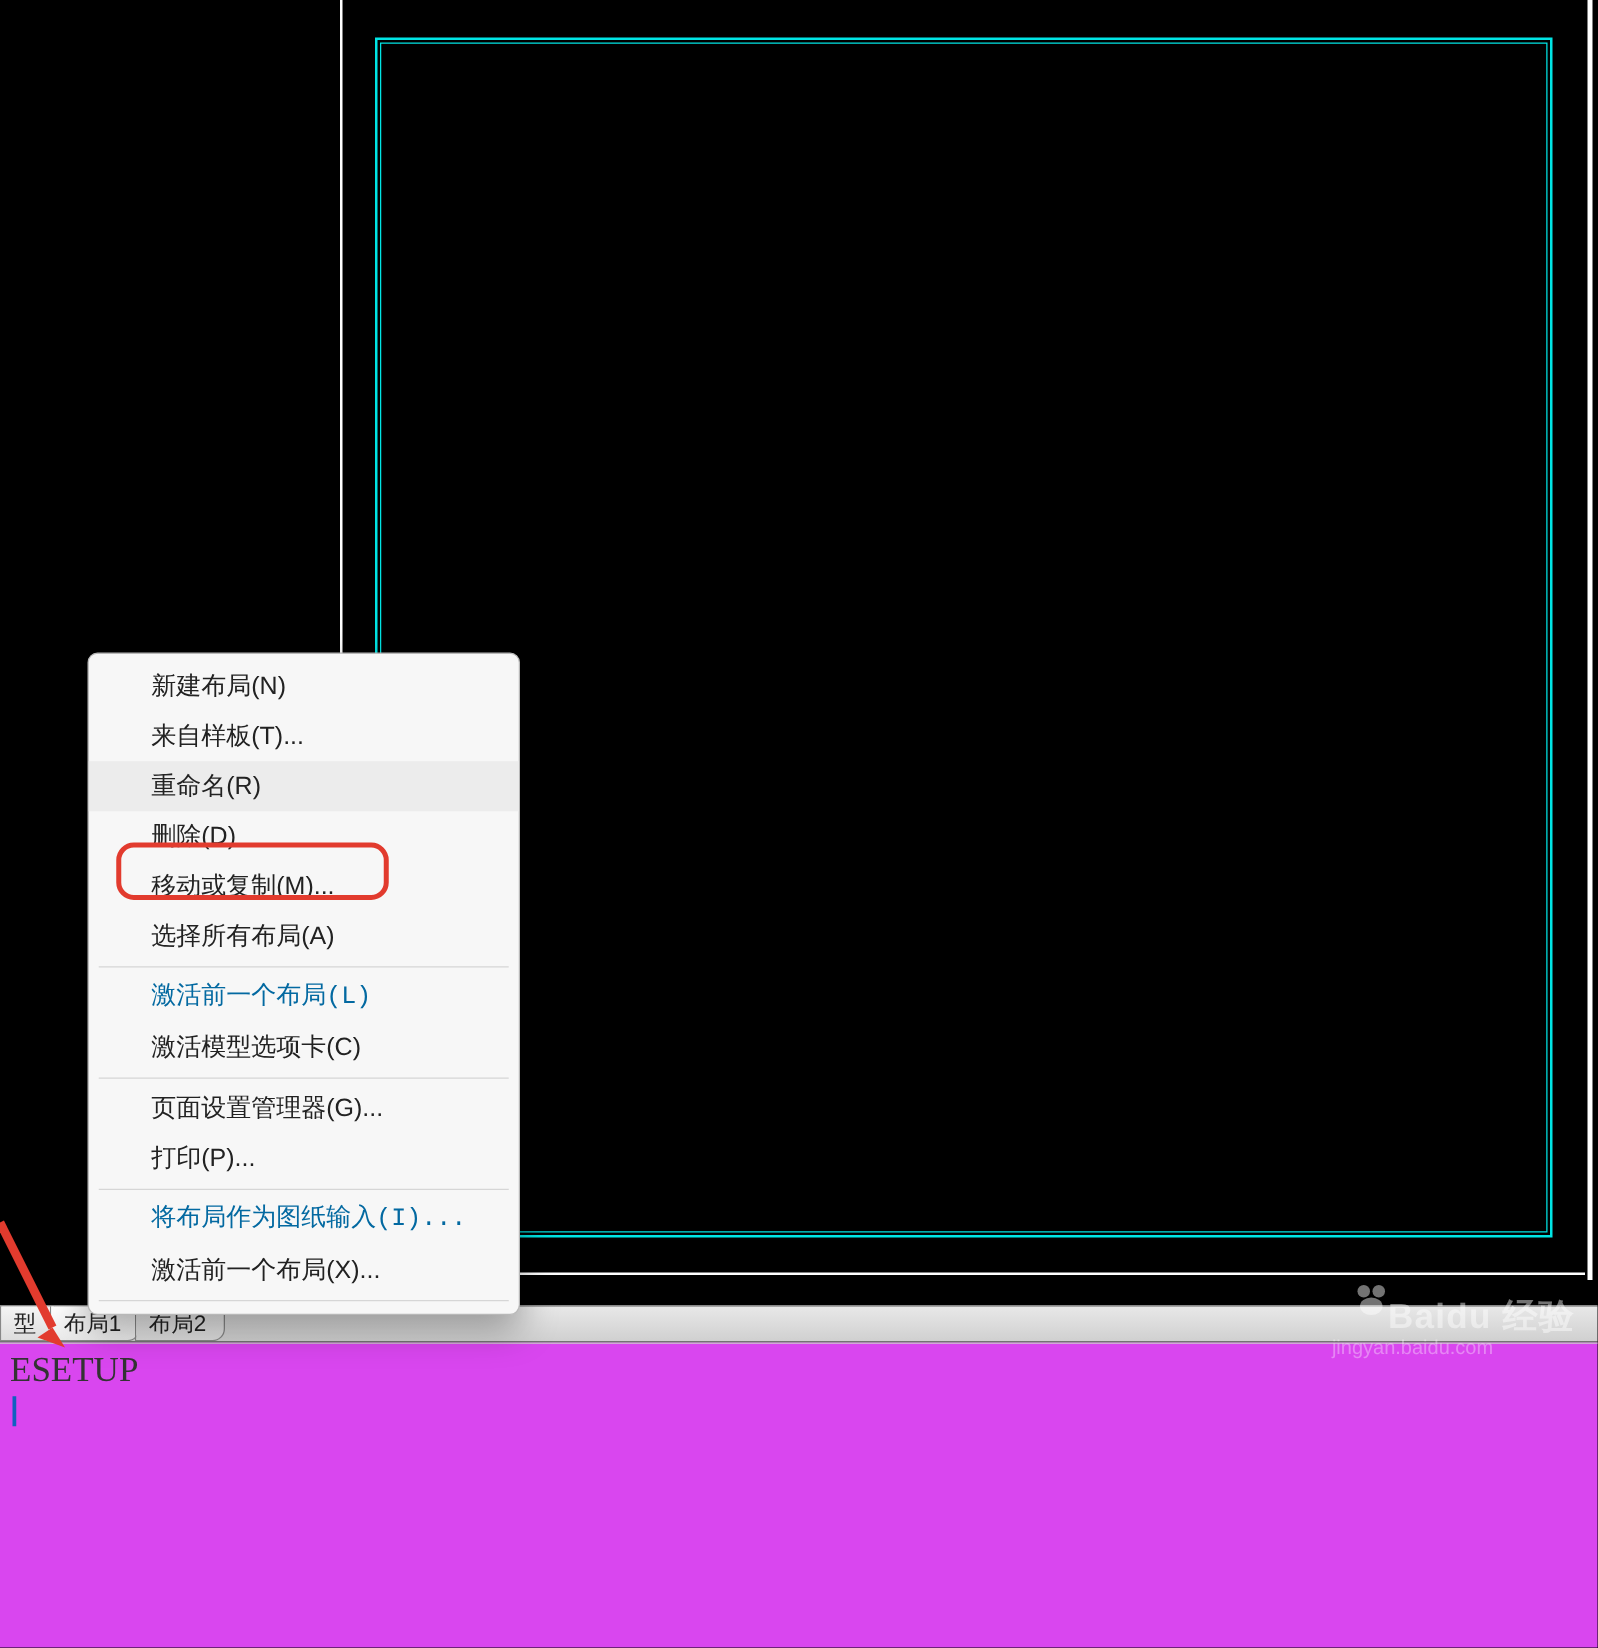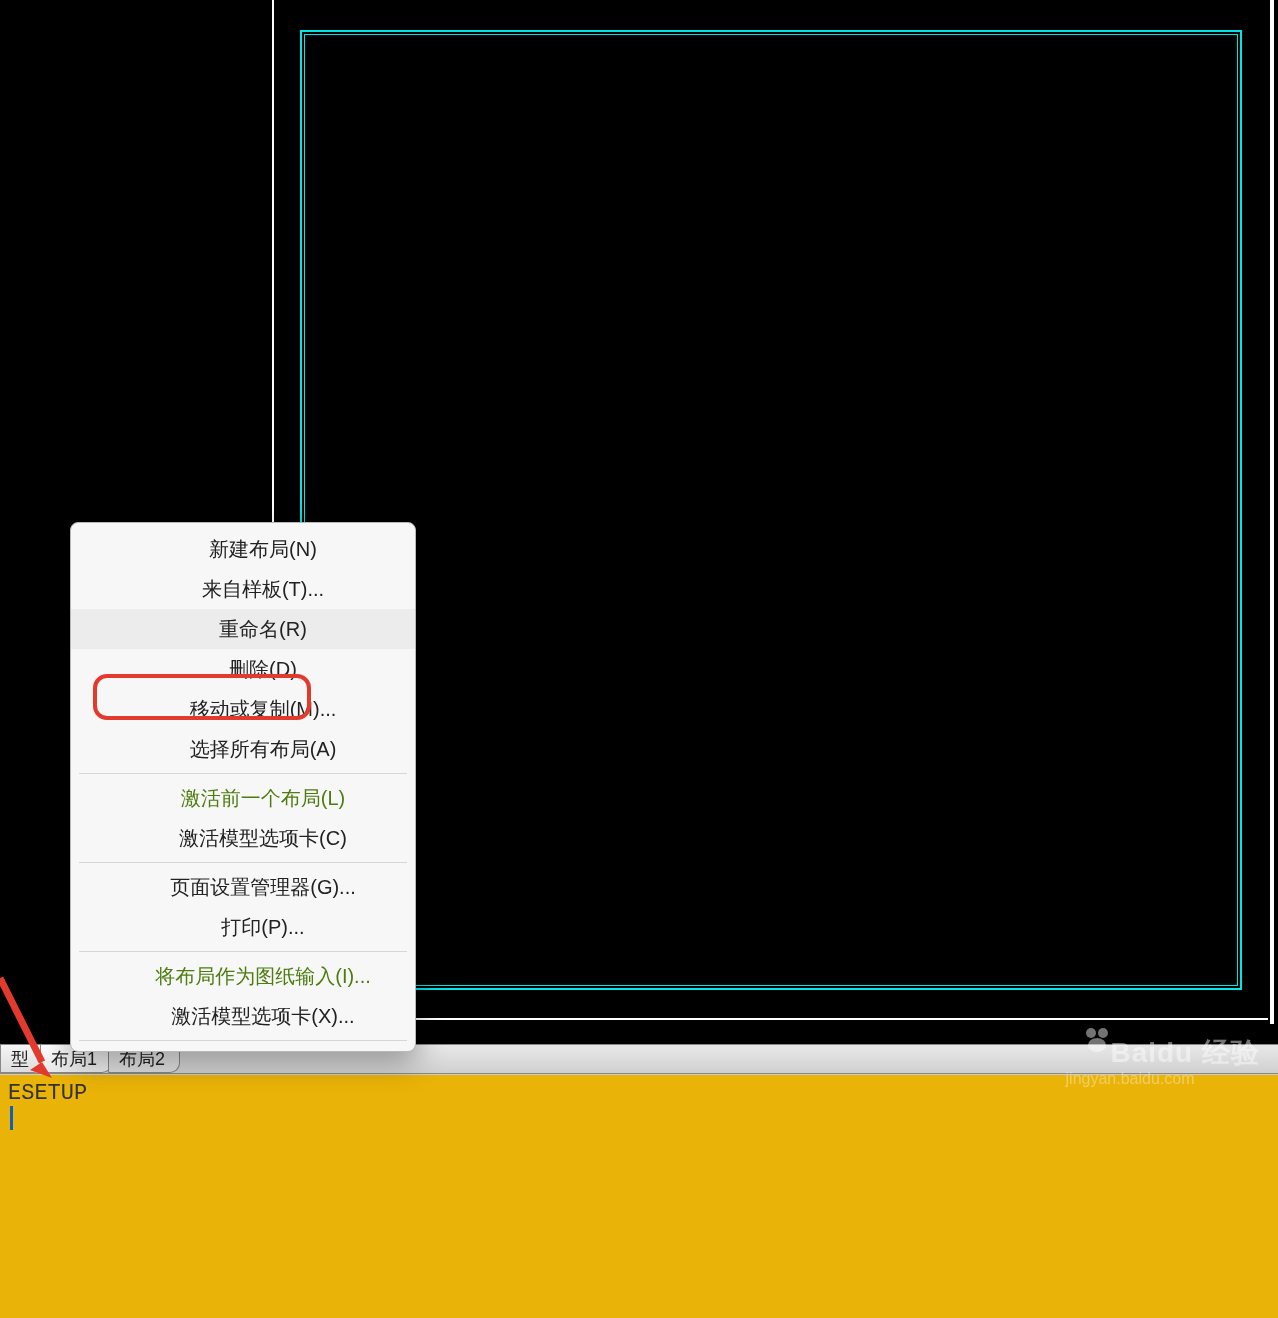--- a/index.html
+++ b/index.html
@@ -75,25 +75,25 @@
       color: #222;
     }
     .tab.model { border-bottom-left-radius: 0; }
     .tab.active {
       background: linear-gradient(#fff,#eaeaea);
       font-weight: 500;
     }
     .command-area {
       position: absolute;
       top: 1074px; left: 0; right: 0; bottom: 0;
-      background: #eab308;
+      background: #d946ef;
       border-top: 1px solid #ccc;
       padding: 6px 8px;
-      font-family: Liberation Mono, monospace;
-      font-size: 22px;
+      font-family: Liberation Serif, serif;
+      font-size: 28px;
       color: #333;
     }
     .command-cursor {
       display: inline-block;
       width: 3px; height: 24px;
       background: #1060c0;
       vertical-align: -4px;
       margin-left: 2px;
     }
     
@@ -109,24 +109,23 @@
       padding: 6px 0;
       font-size: 20px;
       color: #222;
       z-index: 50;
     }
     .menu-item {
       padding: 6px 10px 6px 50px;
       line-height: 28px;
       cursor: pointer;
       white-space: nowrap;
-      text-align: center;
     }
     .menu-item.hovered { background: #ececec; }
-    .menu-item.disabled { color: #4d7c0f; cursor: default; }
+    .menu-item.disabled { color: #0369a1; cursor: default; font-family: Liberation Mono, monospace; }
     .menu-sep {
       height: 1px;
       margin: 4px 8px;
       background: #d6d6d6;
     }
     .highlight-box {
       position: absolute;
       border: 4px solid #e23b2e;
       border-radius: 14px;
       pointer-events: none;
@@ -195,21 +194,21 @@
     <div class="menu-item">移动或复制(M)...</div>
     <div class="menu-item">选择所有布局(A)</div>
     <div class="menu-sep"></div>
     <div class="menu-item disabled">激活前一个布局(L)</div>
     <div class="menu-item">激活模型选项卡(C)</div>
     <div class="menu-sep"></div>
     <div class="menu-item">页面设置管理器(G)...</div>
     <div class="menu-item">打印(P)...</div>
     <div class="menu-sep"></div>
     <div class="menu-item disabled">将布局作为图纸输入(I)...</div>
-    <div class="menu-item">激活模型选项卡(X)...</div>
+    <div class="menu-item">激活前一个布局(X)...</div>
     <div class="menu-sep"></div>
   </div>
 
 <div class="highlight-box highlight-move"></div>
 
 <svg class="arrow" viewBox="0 0 70 120">
   <line x1="6" y1="8" x2="48" y2="92" stroke="#e23b2e" stroke-width="7"></line>
   <polygon points="48,92 58,108 36,100" fill="#e23b2e"></polygon>
 </svg>
 

